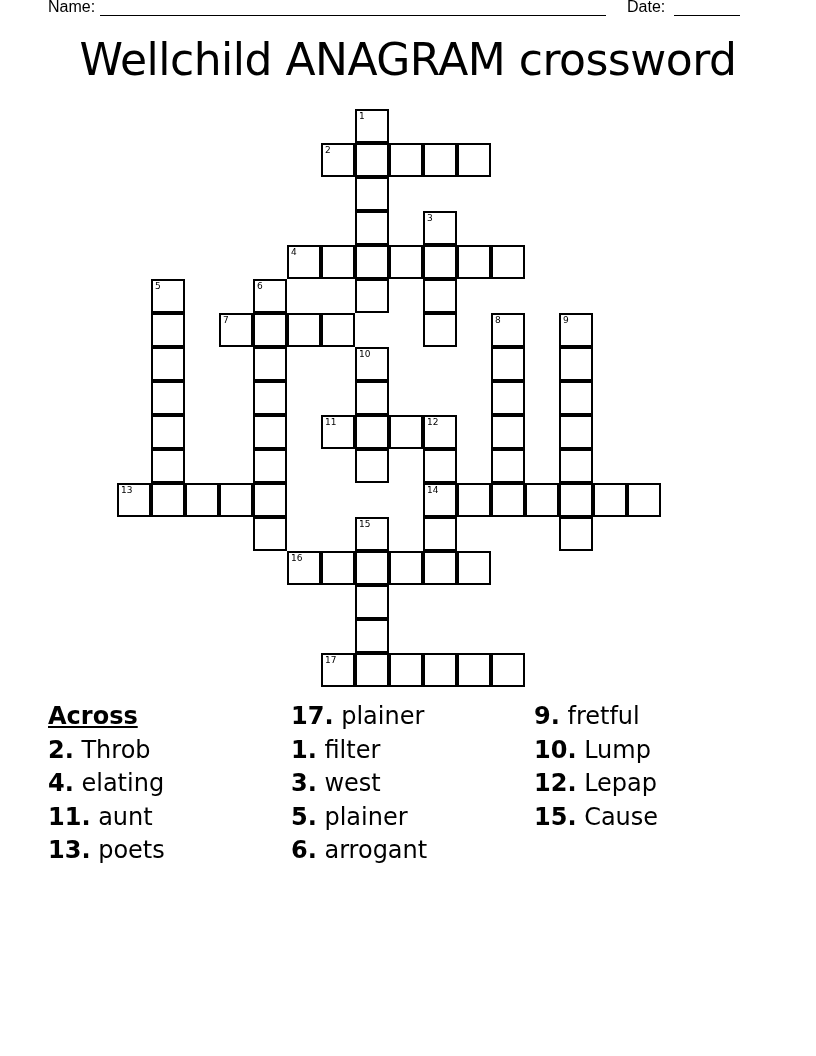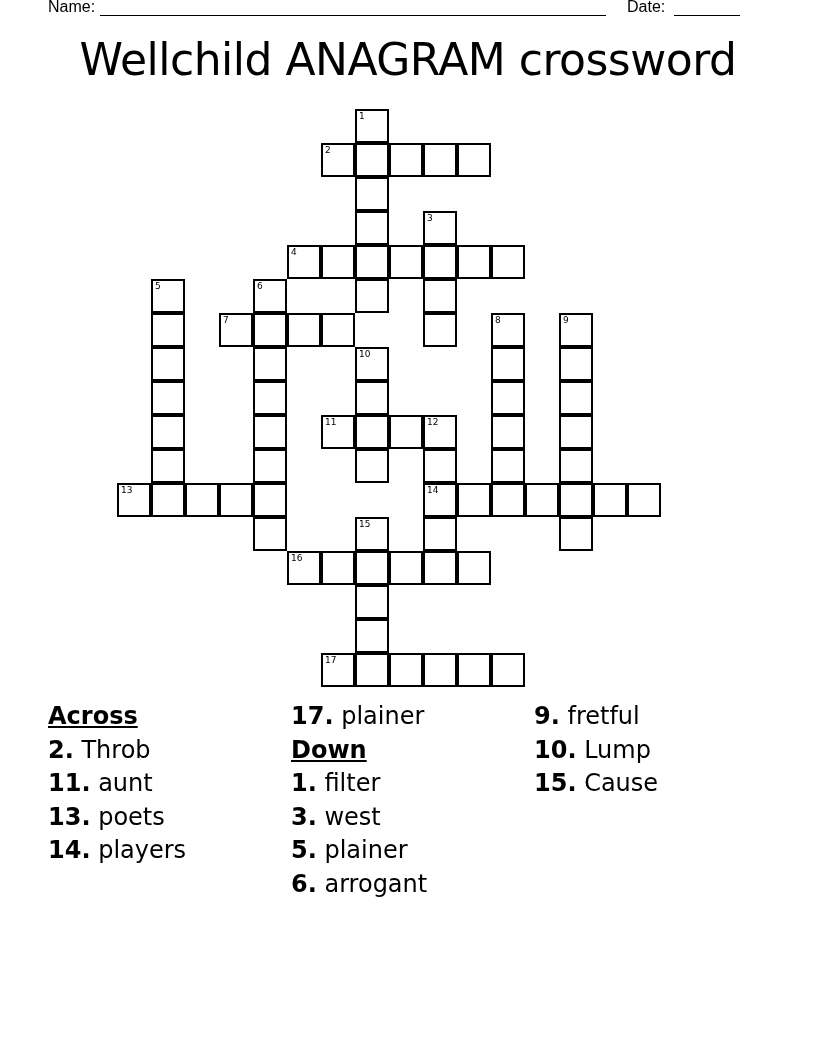--- a/index.html
+++ b/index.html
@@ -147,30 +147,30 @@
     <div class="cell" style="left: 390px; top: 654px;"></div>
     <div class="cell" style="left: 424px; top: 654px;"></div>
     <div class="cell" style="left: 458px; top: 654px;"></div>
     <div class="cell" style="left: 492px; top: 654px;"></div>
   </div>
 
 <div class="clues">
   <div class="clue-col" id="col1" style="left:48px;">
       <div class="clue-line"><span class="clue-heading">Across</span></div>
       <div class="clue-line"><span class="n">2.</span><span> Throb</span></div>
+      <div class="clue-line"><span class="n">4.</span><span> elating</span></div>
       <div class="clue-line"><span class="n">11.</span><span> aunt</span></div>
       <div class="clue-line"><span class="n">13.</span><span> poets</span></div>
-      <div class="clue-line"><span class="n">14.</span><span> players</span></div>
     </div>
   <div class="clue-col" id="col2" style="left:291px;">
       <div class="clue-line"><span class="n">17.</span><span> plainer</span></div>
-      <div class="clue-line"><span class="clue-heading">Down</span></div>
       <div class="clue-line"><span class="n">1.</span><span> filter</span></div>
       <div class="clue-line"><span class="n">3.</span><span> west</span></div>
       <div class="clue-line"><span class="n">5.</span><span> plainer</span></div>
       <div class="clue-line"><span class="n">6.</span><span> arrogant</span></div>
     </div>
   <div class="clue-col" id="col3" style="left:534px;">
       <div class="clue-line"><span class="n">9.</span><span> fretful</span></div>
       <div class="clue-line"><span class="n">10.</span><span> Lump</span></div>
+      <div class="clue-line"><span class="n">12.</span><span> Lepap</span></div>
       <div class="clue-line"><span class="n">15.</span><span> Cause</span></div>
     </div>
 </div>
 
 </body></html>

